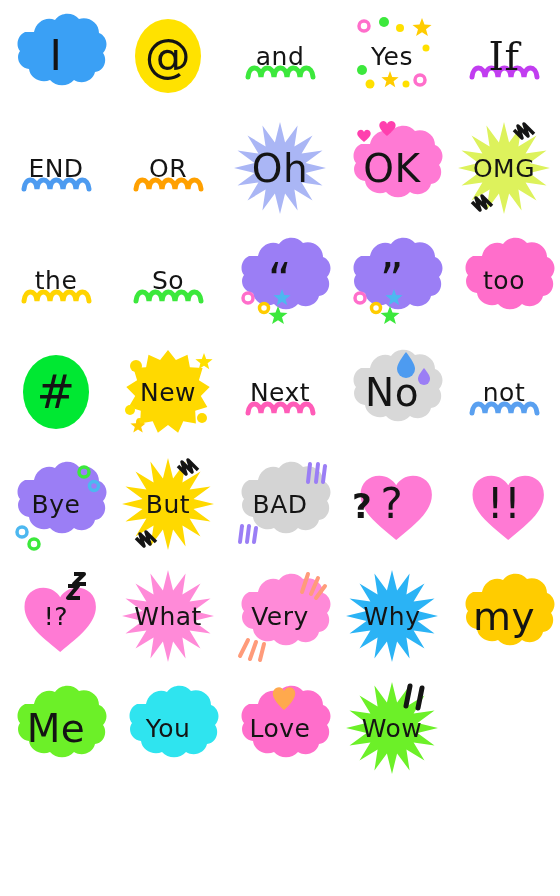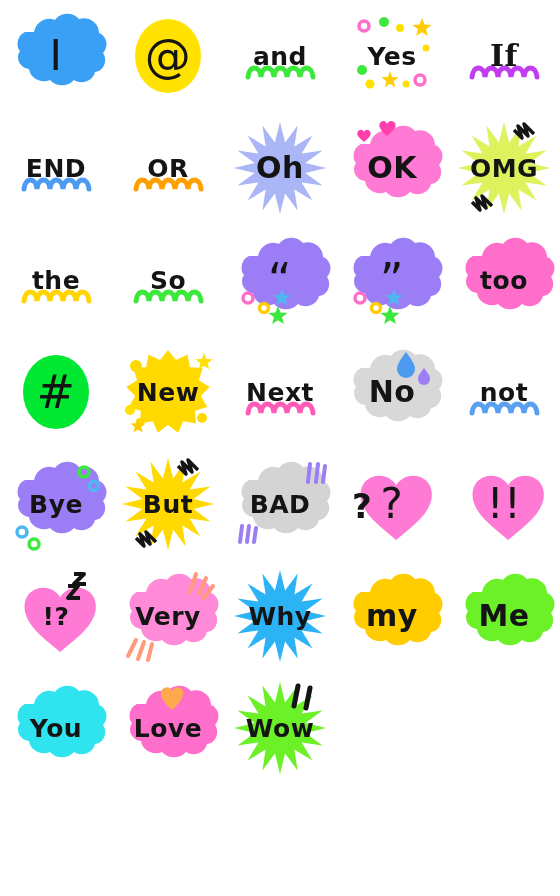--- a/index.html
+++ b/index.html
@@ -41,28 +41,28 @@
     left: 0; top: 0;
     width: 104px;
     height: 104px;
     pointer-events: none;
   }
   .label {
     position: relative;
     z-index: 3;
     color: #141414;
     font-family: "DejaVu Sans", sans-serif;
-    font-weight: 700;
+    font-weight: 400;
     letter-spacing: 0.5px;
     line-height: 1;
     white-space: nowrap;
     text-align: center;
   }
   
-  .s-xl { font-size: 30px; }
+  .s-xl { font-size: 39px; }
   .s-lg { font-size: 25px; }
   .s-sym { font-size: 42px; font-weight: 400; }
   .s-sym2 { font-size: 46px; font-weight: 400; }
   .serifish { font-family: "DejaVu Serif", serif; }
   .squig {
     position: absolute;
     z-index: 2;
     left: 50%;
     transform: translateX(-50%);
     bottom: 26px;
@@ -346,20 +346,28 @@
         <svg class="deco" style="left:0;top:0" width="104" height="104" viewBox="0 0 104 104">
           <polyline points="64,22 74,22 64,34 76,34" fill="none" stroke="#141414" stroke-width="4" stroke-linejoin="round"></polyline>
           <polyline points="70,10 80,10 70,20 82,20" fill="none" stroke="#141414" stroke-width="4" stroke-linejoin="round"></polyline>
         </svg>
         <div class="label s-lg">!?</div>
       </div>
     </div>
     <div class="cell">
       <div class="art">
         <svg class="bg" viewBox="0 0 104 104">
+          <polygon fill="#ff8ad8" points="52.0,6.0 57.1,26.5 69.6,9.5 66.4,30.4 84.5,19.5 73.6,37.6 94.5,34.4 77.5,46.9 98.0,52.0 77.5,57.1 94.5,69.6 73.6,66.4 84.5,84.5 66.4,73.6 69.6,94.5 57.1,77.5 52.0,98.0 46.9,77.5 34.4,94.5 37.6,73.6 19.5,84.5 30.4,66.4 9.5,69.6 26.5,57.1 6.0,52.0 26.5,46.9 9.5,34.4 30.4,37.6 19.5,19.5 37.6,30.4 34.4,9.5 46.9,26.5"></polygon>
+        </svg>
+        <div class="label s-lg">What</div>
+      </div>
+    </div>
+    <div class="cell">
+      <div class="art">
+        <svg class="bg" viewBox="0 0 104 104">
           <path fill="#ff8ad8" d="M30 28c2-10 12-16 21-12 6-8 18-8 24-1 10-3 20 4 20 14 8 3 10 14 4 20 5 7 1 18-8 19-2 9-13 13-21 8-6 7-18 7-24 0-9 4-20-2-21-11-9-1-14-11-9-18-5-6-2-16 5-19z"></path>
         </svg>
         <svg class="deco" style="left:0;top:0" width="104" height="104" viewBox="0 0 104 104">
           <g stroke="#ff9b7a" stroke-width="4" stroke-linecap="round">
             <line x1="80" y1="10" x2="74" y2="28"></line>
             <line x1="90" y1="14" x2="83" y2="30"></line>
             <line x1="97" y1="22" x2="88" y2="34"></line>
             <line x1="12" y1="92" x2="20" y2="76"></line>
             <line x1="22" y1="95" x2="28" y2="78"></line>
             <line x1="32" y1="96" x2="36" y2="80"></line>

